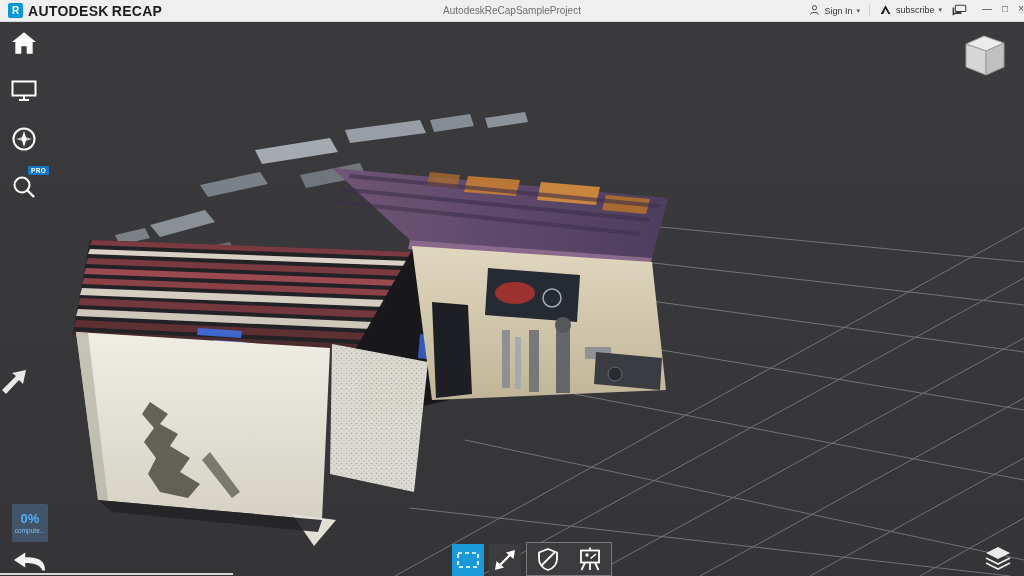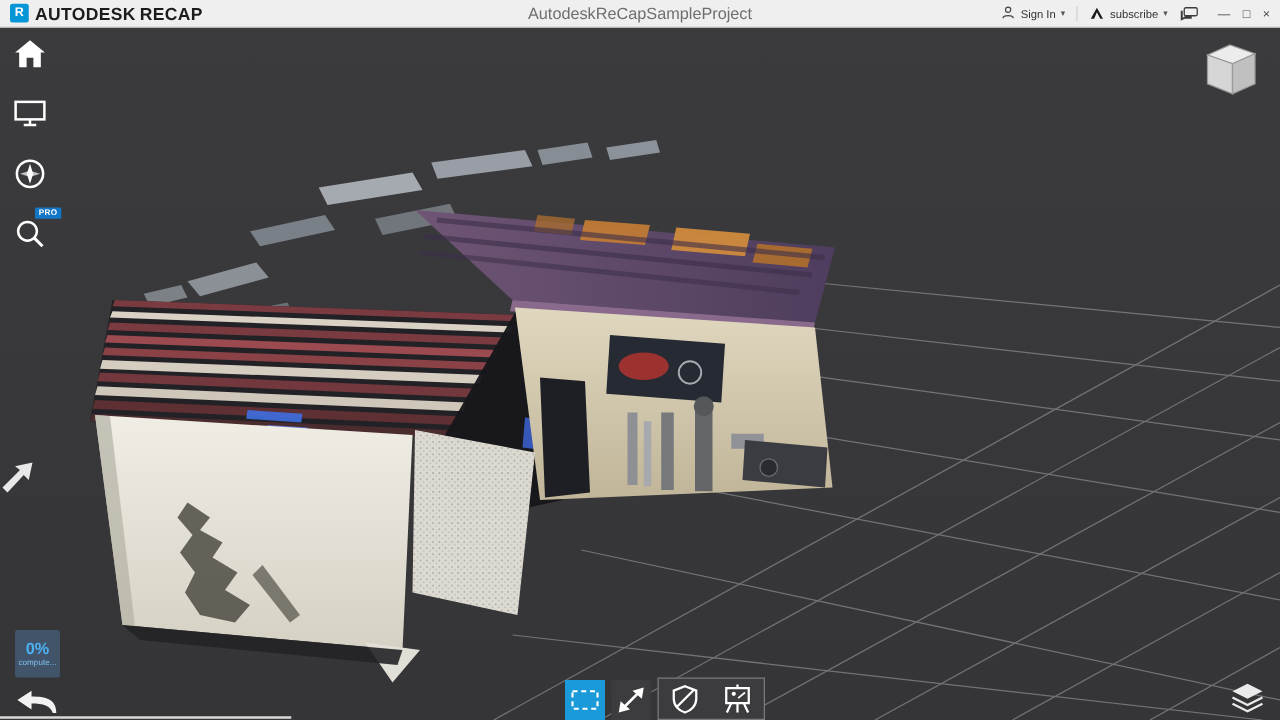--- a/index.html
+++ b/index.html
@@ -9,22 +9,22 @@
 
   
   .titlebar { position:absolute; top:0; left:0; width:100%; height:22px;
               background:#efefef; border-bottom:1px solid #d8d8d8;
               display:flex; align-items:center; z-index:30; }
   .tb-left { display:flex; align-items:center; gap:5px; padding-left:8px; }
   .logo { width:15px; height:15px; background:#0696d7; color:#fff; border-radius:2px;
           font-size:10px; font-weight:bold; display:flex; align-items:center; justify-content:center; }
   .brand-text { font-size:14px; font-weight:bold; color:#1c1c1c; letter-spacing:.3px; }
   .brand-text .recap { margin-left:3px; }
-  .tb-center { position:absolute; left:0; right:0; text-align:center; font-size:13px; color:#6e6e6e; pointer-events:none; }
-  .tb-right { margin-left:auto; display:flex; align-items:flex-end; gap:9px; padding-right:8px; z-index:2; }
+  .tb-center { position:absolute; left:0; right:0; text-align:center; font-size:10px; color:#6e6e6e; pointer-events:none; }
+  .tb-right { margin-left:auto; display:flex; align-items:flex-start; gap:9px; z-index:2; }
   .tb-btn { display:flex; align-items:center; gap:4px; font-size:9px; color:#333; cursor:default; }
   .caret { font-size:7px; color:#555; }
   .win-controls { display:flex; align-items:center; gap:10px; margin-left:6px; }
   .win-btn { font-size:10px; color:#4a4a4a; line-height:1; }
   .tb-sep { width:1px; height:12px; background:#d2d2d2; }
 
   
   .viewport { position:absolute; top:22px; left:0; width:1024px; height:554px;
               background:linear-gradient(#3b3b3e,#353538); overflow:hidden; }
   svg.scene { position:absolute; top:0; left:0; width:1024px; height:554px; }

